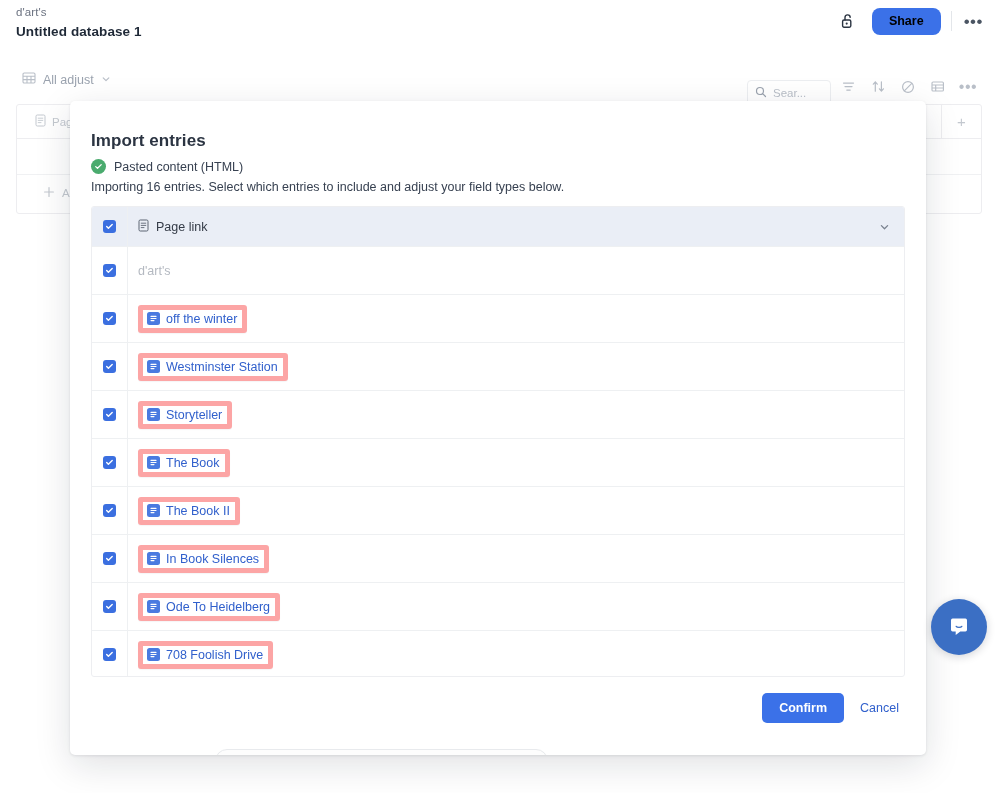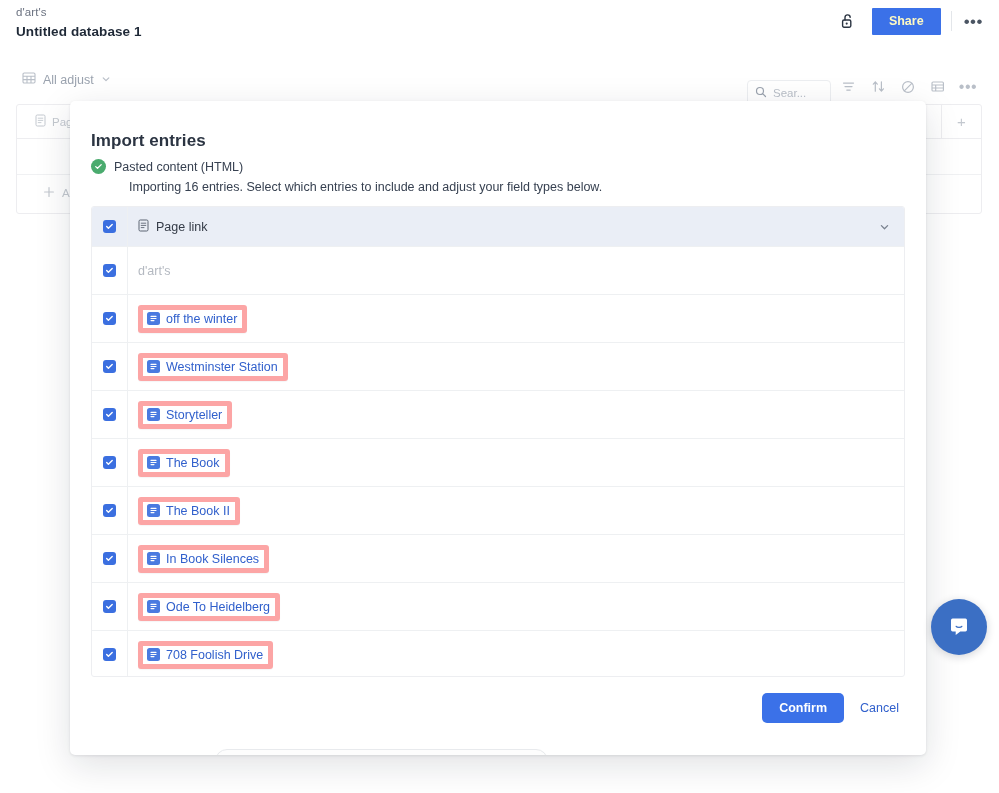--- a/index.html
+++ b/index.html
@@ -30,24 +30,24 @@
   .topbar-right {
     position: absolute; right: 14px; top: 8px;
     display: flex; align-items: center; gap: 10px;
   }
   .icon-btn {
     display: flex; align-items: center; justify-content: center;
     width: 26px; height: 26px; border-radius: 4px; cursor: pointer;
     color: #374151;
   }
   .share-btn {
-    background: #3b71e8; color: #fef9c3; border: none;
+    background: #3b71e8; color: #000000; border: none;
     font-family: "Liberation Sans", sans-serif;
     font-size: 12.5px; font-weight: bold;
-    padding: 7px 17px; border-radius: 1px; cursor: pointer;
+    padding: 7px 17px; border-radius: 8px; cursor: pointer;
     line-height: 1;
   }
   .vdiv { width: 1px; height: 20px; background: #e3e6ea; }
   .dots {
     font-size: 17px; color: #4b5563; letter-spacing: .5px;
     cursor: pointer; line-height: 1; padding: 0 2px;
   }
 
   
   .viewbar {
@@ -126,21 +126,21 @@
     display: flex; align-items: center; gap: 8px;
     font-size: 12.5px; color: #374151;
   }
   .check-circle {
     width: 15px; height: 15px; border-radius: 50%;
     background: #4aab6e; display: flex; align-items: center;
     justify-content: center; flex: 0 0 auto;
   }
   .sub-line {
     position: absolute; left: 21px; top: 79px;
-    font-size: 12.5px; color: #374151; margin-left: 38px;
+    font-size: 12.5px; color: #374151;
   }
 
   
   .imp-table {
     position: absolute; left: 21px; top: 105px;
     width: 814px; height: 471px;
     border: 1px solid #edeef1; border-radius: 3px;
     background: #fff; overflow: hidden;
   }
   .imp-head {

